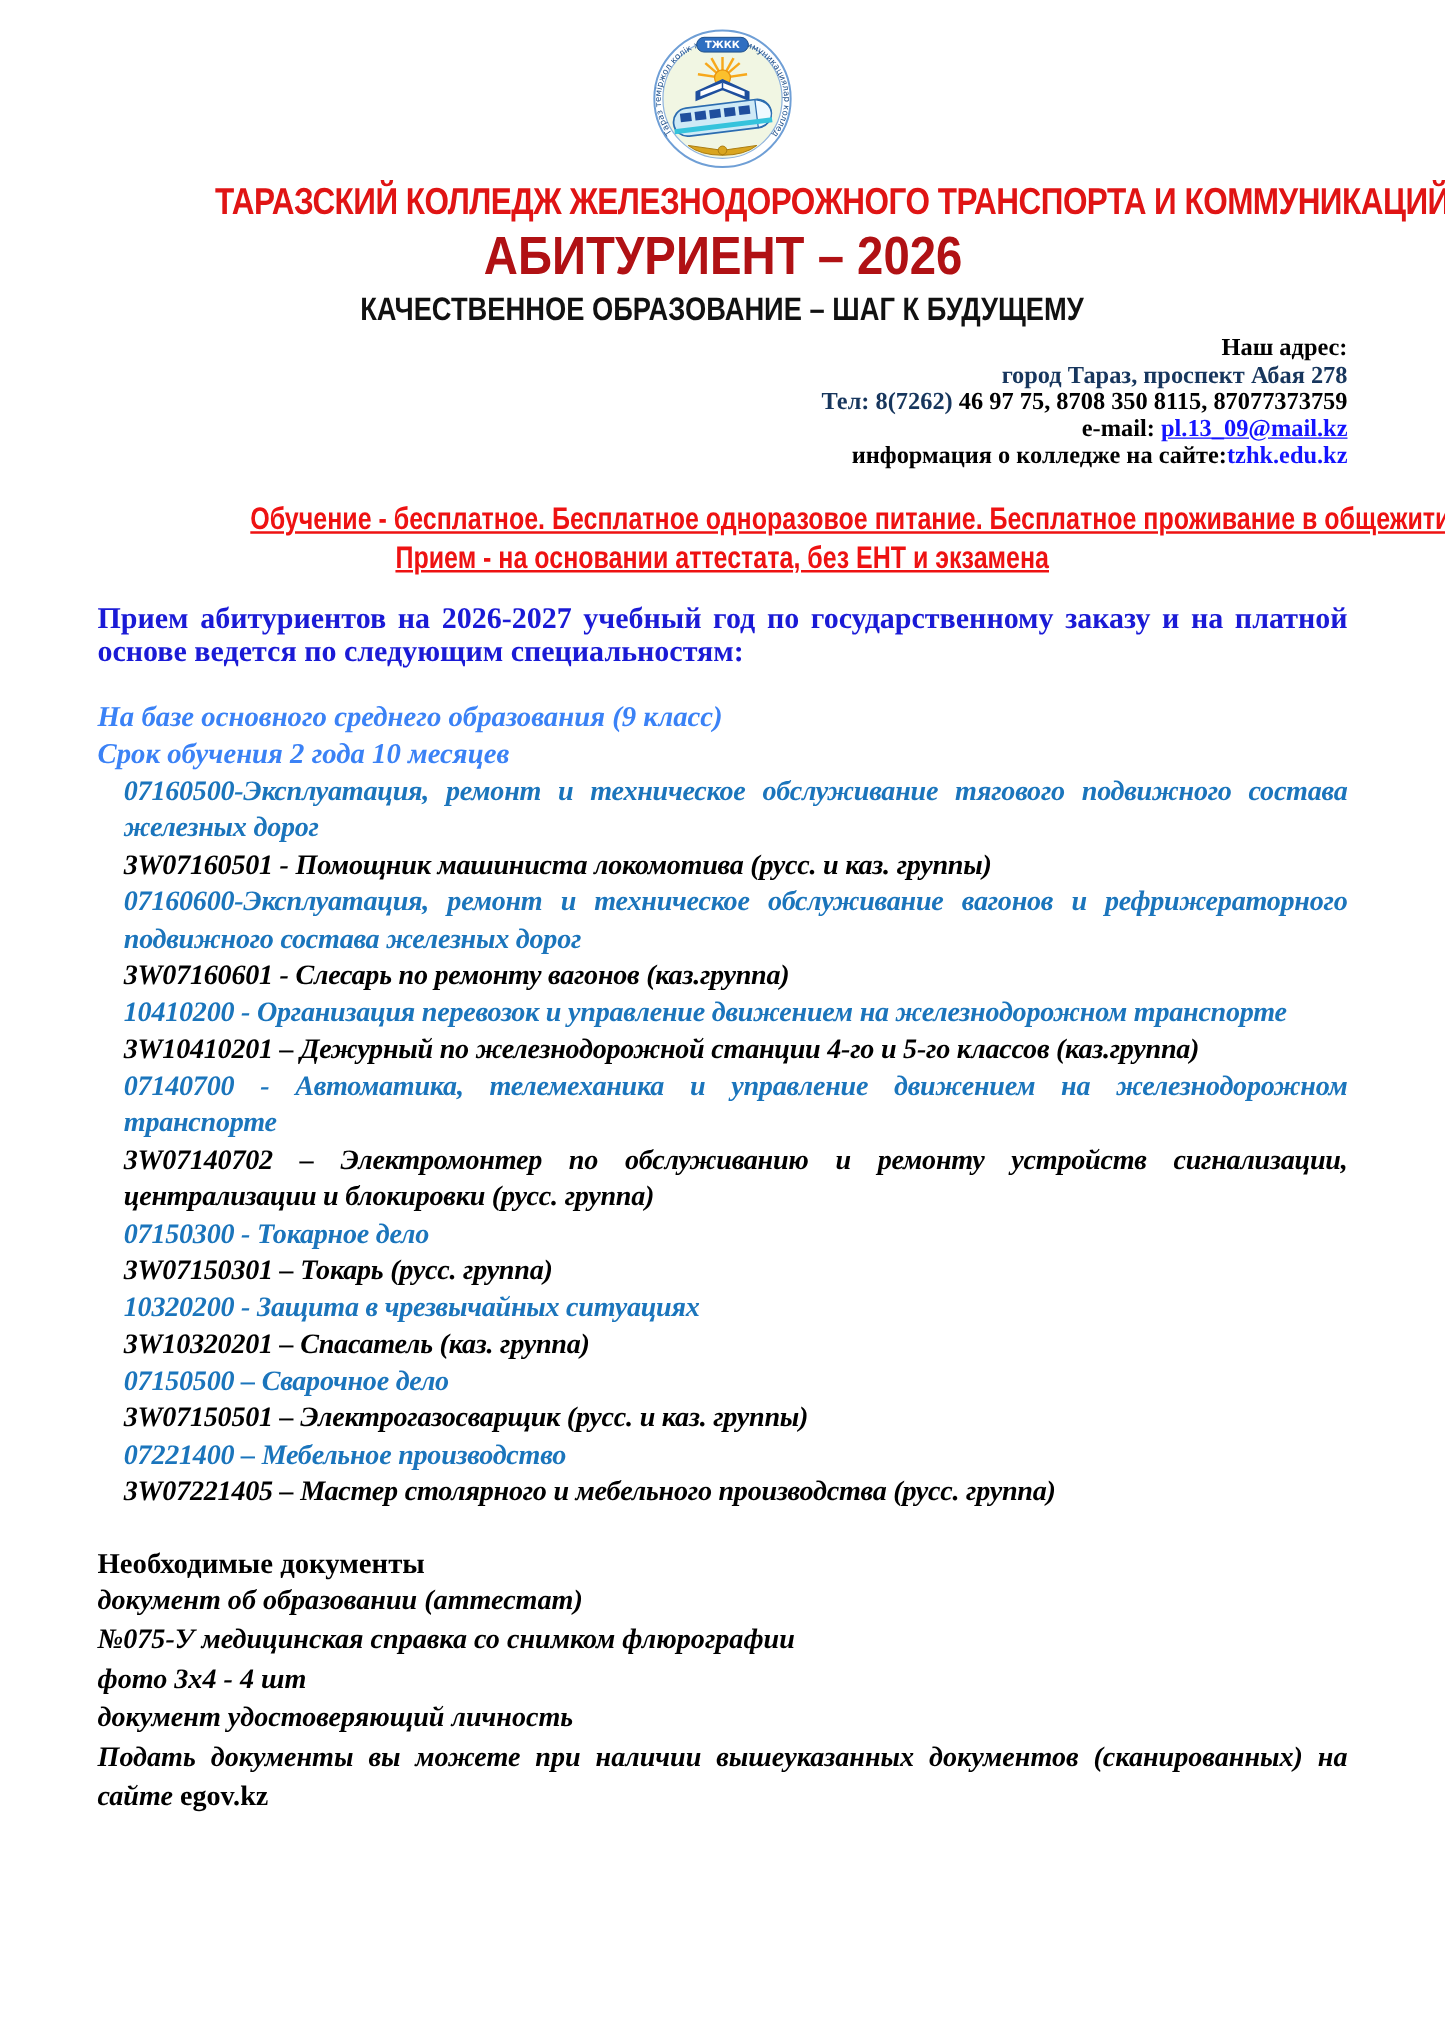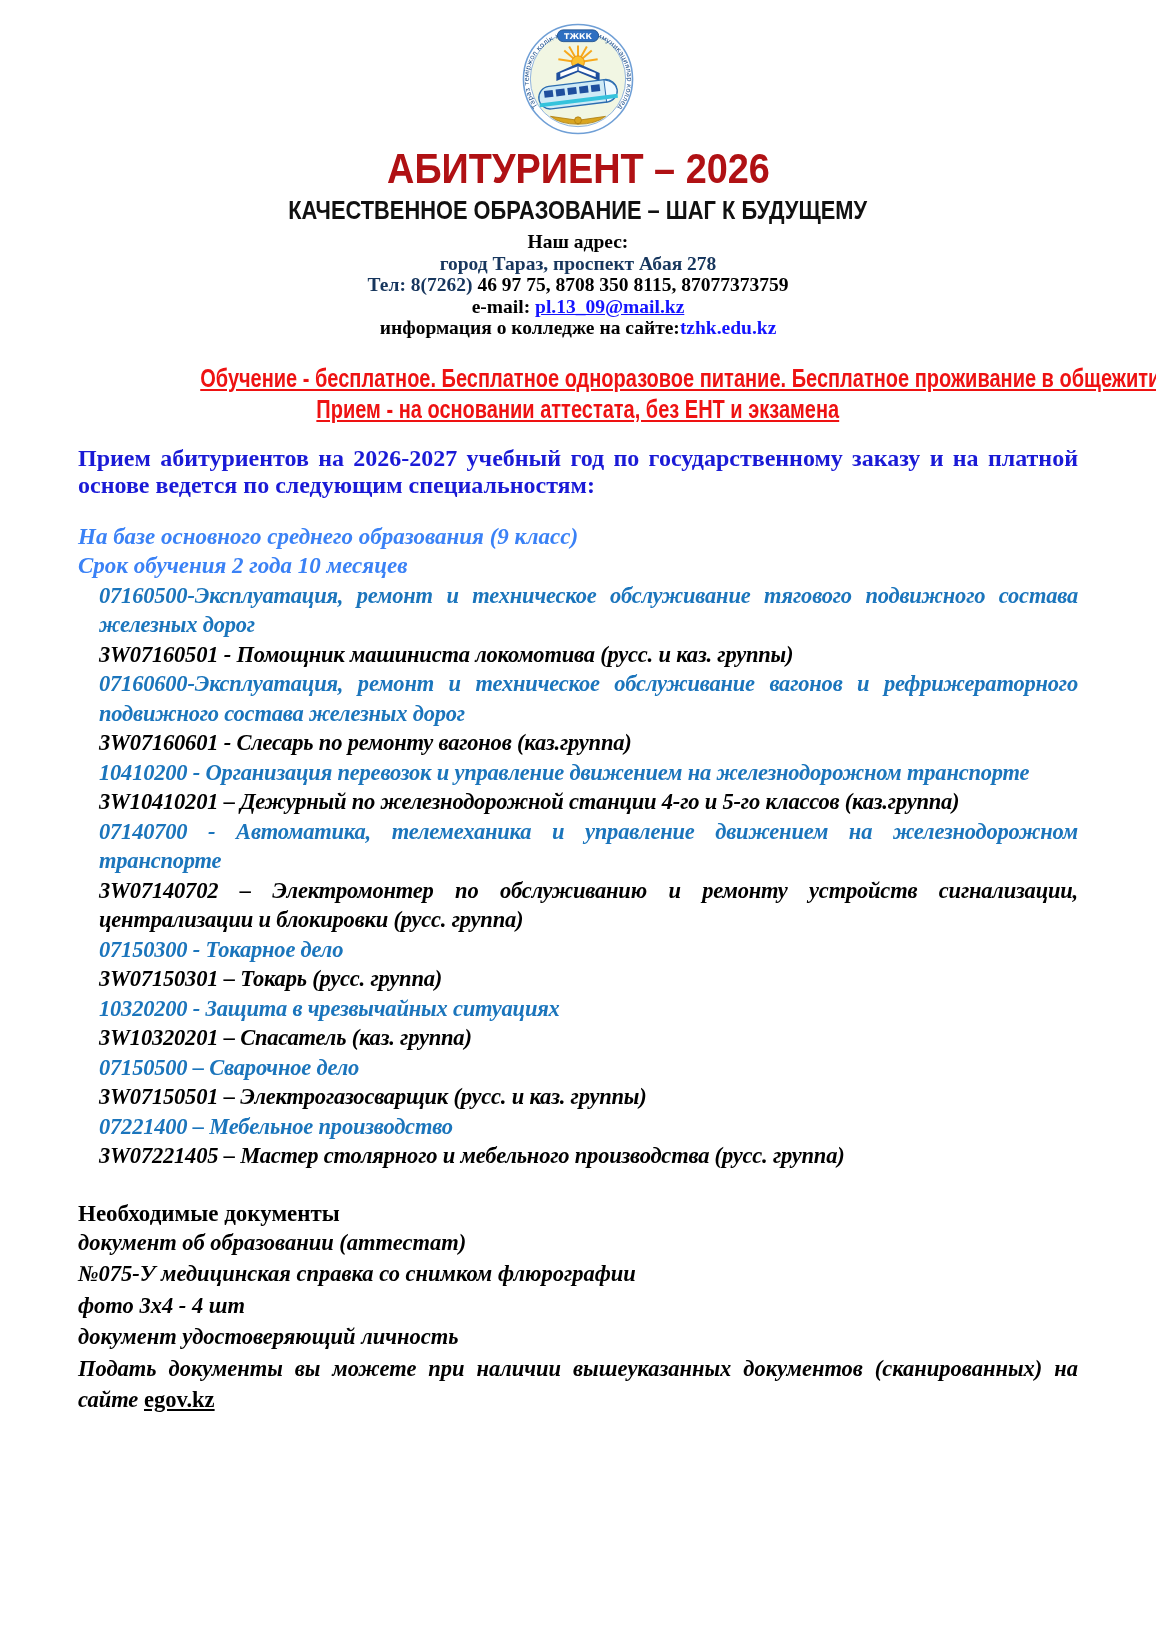--- a/index.html
+++ b/index.html
@@ -8,21 +8,21 @@
 
   .logo-wrap{text-align:center;margin-bottom:4px;}
   .center{text-align:center;}
   .condensed{display:inline-block;transform:scaleX(0.84);transform-origin:center;white-space:nowrap;}
 
   .college-name{font-family:"Liberation Sans",sans-serif;font-weight:bold;font-size:30px;color:#e01414;letter-spacing:-0.5px;}
   .campaign{font-family:"Liberation Sans",sans-serif;font-weight:bold;font-size:43px;color:#b01114;margin-top:2px;}
   .campaign .condensed{transform:scaleX(0.88);}
   .slogan{font-family:"Liberation Sans",sans-serif;font-weight:bold;font-size:26px;color:#111;margin-top:2px;}
 
-  .addr{font-weight:bold;font-size:19.5px;line-height:21.5px;text-align:center;margin-top:5px;}
+  .addr{font-weight:bold;font-size:19.5px;line-height:21.5px;text-align:right;margin-top:5px;}
   .addr .navy{color:#17365d;}
   .addr a{color:#1414ff;}
   .addr .plain{color:#000;}
   .link-blue{color:#1414ff;text-decoration:none;}
   .link-underline{text-decoration:underline;margin-top:21px;}
 
   .benefits{font-family:"Liberation Sans",sans-serif;font-weight:bold;font-size:25px;line-height:31px;color:#ee1212;text-align:center;margin-top:24px;}
   .benefits .condensed{transform:scaleX(0.80);text-decoration:underline;}
 
   .intro{font-weight:bold;font-size:24px;line-height:27.5px;color:#1a1ad6;text-align:justify;margin-top:20px;}
@@ -30,21 +30,21 @@
   .program-head{font-weight:bold;font-style:italic;font-size:23px;line-height:29.5px;color:#3b82f6;margin-top:22px;}
 
   .spec-list{margin-top:0;margin-left:21px;}
   .spec-list div{font-weight:bold;font-style:italic;font-size:22.5px;line-height:29.5px;text-align:justify;letter-spacing:-0.2px;}
   .spec{color:#1b75bc;}
   .qual{color:#000;}
 
   .docs-title{font-weight:bold;font-size:23px;margin-top:30px;text-align:left;color:#000;}
   .doc-items div{font-weight:bold;font-style:italic;font-size:22.5px;line-height:31.5px;color:#000;}
   .submit{font-weight:bold;font-style:italic;font-size:22.5px;line-height:31.5px;text-align:justify;color:#000;}
-  .submit .upright{font-style:normal;text-decoration:underline;}
+  .submit .upright{font-style:normal;}
 
   svg text{font-family:"DejaVu Sans",sans-serif;}
 </style>
 </head>
 <body>
 
 <div class="page">
 
   <div class="logo-wrap">
     <svg width="114" height="114" viewBox="0 0 116 116">
@@ -82,20 +82,23 @@
         <rect x="18" y="78" width="80" height="4" fill="#35c3dc"></rect>
       </g>
       <g fill="#d9a520" stroke="#a97b10" stroke-width="0.8">
         <path d="M58 100 L30 96 Q40 104 58 104 Z"></path>
         <path d="M58 100 L86 96 Q76 104 58 104 Z"></path>
         <circle cx="58" cy="100" r="3.5"></circle>
       </g>
     </svg>
   </div>
 
+  <div class="center">
+    <span class="college-name condensed">ТАРАЗСКИЙ КОЛЛЕДЖ ЖЕЛЕЗНОДОРОЖНОГО ТРАНСПОРТА И КОММУНИКАЦИЙ</span>
+  </div>
 
   <div class="center campaign">
     <span class="condensed">АБИТУРИЕНТ – 2026</span>
   </div>
 
   <div class="center slogan">
     <span class="condensed">КАЧЕСТВЕННОЕ ОБРАЗОВАНИЕ – ШАГ К БУДУЩЕМУ</span>
   </div>
 
   <div class="addr">

